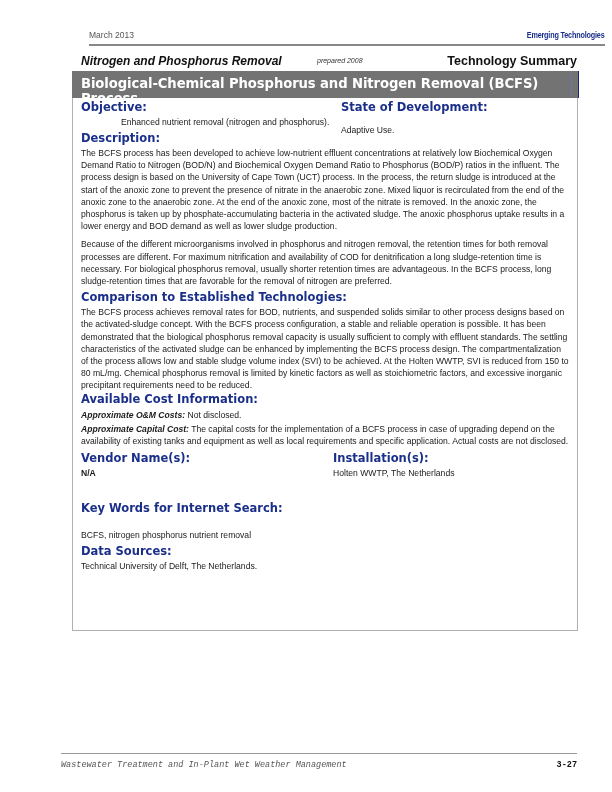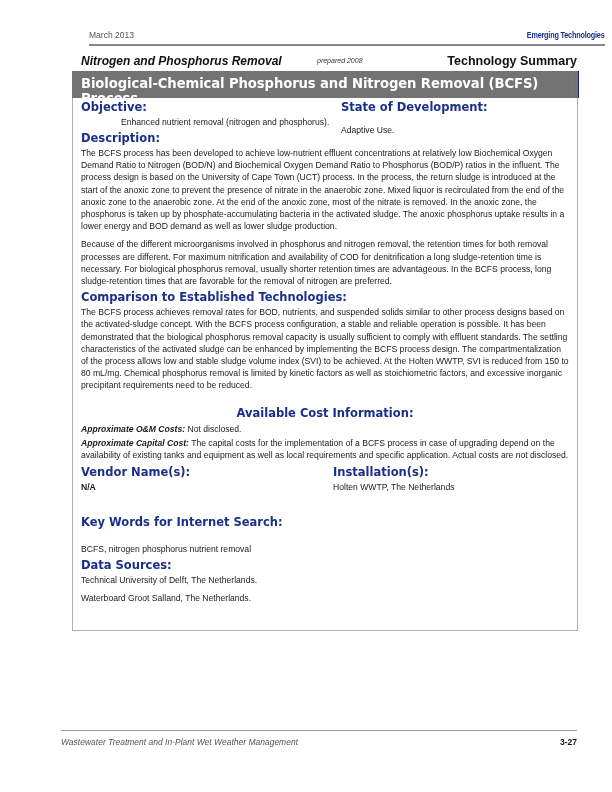--- a/index.html
+++ b/index.html
@@ -23,22 +23,22 @@
          color: #ffffff; font-family: "DejaVu Sans", sans-serif; letter-spacing: -0.1px; }
   .content { position: absolute; left: 8px; top: 27px; width: 488px; }
   .h { color: #1a2f8a; font-weight: bold; font-size: 11.5px; font-family: "DejaVu Sans", sans-serif;
        margin: 0; line-height: 14px; }
   .p { font-size: 8.6px; line-height: 12.2px; margin: 0; color: #1a1a1a; }
   .two-col { position: relative; height: 28px; }
   .col-l { position: absolute; left: 0; top: 0; width: 260px; }
   .col-r { position: absolute; left: 260px; top: 0; width: 228px; }
   .bi { font-weight: bold; font-style: italic; }
   .b { font-weight: bold; }
-  .running-footer { position: absolute; left: 61px; top: 730px; width: 516px; height: 20px;
-         border-top: 1.5px solid #999; }
+  .running-footer { position: absolute; left: 61px; top: 753px; width: 516px; height: 20px;
+         border-top: 1.5px solid #999; font-family: Liberation Mono, monospace; }
   .rf-title { position: absolute; left: 0; top: 6px; font-size: 8.5px; font-style: italic; color: #555; }
   .rf-page { position: absolute; right: 0; top: 6px; font-size: 8.5px; font-weight: bold; }
 </style>
 </head>
 <body>
 
 <div class="running-header">
   <span class="rh-date">March 2013</span>
   <span class="rh-section">Emerging Technologies</span>
 </div>
@@ -67,40 +67,39 @@
       </div>
     </div>
 
     <p class="h" style="margin-top:3px;">Description:</p>
     <p class="p" style="margin-top:2px;">The BCFS process has been developed to achieve low-nutrient effluent concentrations at relatively low Biochemical Oxygen Demand Ratio to Nitrogen (BOD/N) and Biochemical Oxygen Demand Ratio to Phosphorus (BOD/P) ratios in the influent. The process design is based on the University of Cape Town (UCT) process. In the process, the return sludge is introduced at the start of the anoxic zone to prevent the presence of nitrate in the anaerobic zone. Mixed liquor is recirculated from the end of the anoxic zone to the anaerobic zone. At the end of the anoxic zone, most of the nitrate is removed. In the anoxic zone, the phosphorus is taken up by phosphate-accumulating bacteria in the activated sludge. The anoxic phosphorus uptake results in a lower energy and BOD demand as well as lower sludge production.</p>
     <p class="p" style="margin-top:6px;">Because of the different microorganisms involved in phosphorus and nitrogen removal, the retention times for both removal processes are different. For maximum nitrification and availability of COD for denitrification a long sludge-retention time is necessary. For biological phosphorus removal, usually shorter retention times are advantageous. In the BCFS process, long sludge-retention times that are favorable for the removal of nitrogen are preferred.</p>
 
     <p class="h" style="margin-top:3px;">Comparison to Established Technologies:</p>
     <p class="p" style="margin-top:2px;">The BCFS process achieves removal rates for BOD, nutrients, and suspended solids similar to other process designs based on the activated-sludge concept. With the BCFS process configuration, a stable and reliable operation is possible. It has been demonstrated that the biological phosphorus removal capacity is usually sufficient to comply with effluent standards. The settling characteristics of the activated sludge can be enhanced by implementing the BCFS process design. The compartmentalization of the process allows low and stable sludge volume index (SVI) to be achieved. At the Holten WWTP, SVI is reduced from 150 to 80 mL/mg. Chemical phosphorus removal is limited by kinetic factors as well as stoichiometric factors, and excessive inorganic precipitant requirements need to be reduced.</p>
 
-    <p class="h" style="margin-top:14px;text-align:center;">Available Cost Information:</p>
+    <p class="h" style="margin-top:0;">Available Cost Information:</p>
     <p class="p" style="margin-top:3px;"><span class="bi">Approximate O&amp;M Costs:</span><span> Not disclosed.</span></p>
     <p class="p" style="margin-top:2px;"><span class="bi">Approximate Capital Cost:</span><span> The capital costs for the implementation of a BCFS process in case of upgrading depend on the availability of existing tanks and equipment as well as local requirements and specific application. Actual costs are not disclosed.</span></p>
 
     <div class="two-col" style="margin-top:4px;">
       <div class="col-l">
         <p class="h">Vendor Name(s):</p>
         <p class="p b" style="margin-top:2px;">N/A</p>
       </div>
       <div class="col-r" style="left:252px;">
         <p class="h">Installation(s):</p>
         <p class="p" style="margin-top:2px;">Holten WWTP, The Netherlands</p>
       </div>
     </div>
 
     <p class="h" style="margin-top:22px;">Key Words for Internet Search:</p>
     <p class="p" style="margin-top:14px;">BCFS, nitrogen phosphorus nutrient removal</p>
 
     <p class="h" style="margin-top:3px;">Data Sources:</p>
     <p class="p" style="margin-top:2px;">Technical University of Delft, The Netherlands.</p>
-    <p class="p" style="margin-top:5px;">Waterboard Groot Salland, The Netherlands.</p>
   </div>
 </div>
 
 <div class="running-footer">
   <span class="rf-title">Wastewater Treatment and In-Plant Wet Weather Management</span>
   <span class="rf-page">3-27</span>
 </div>
 
 </body></html>

